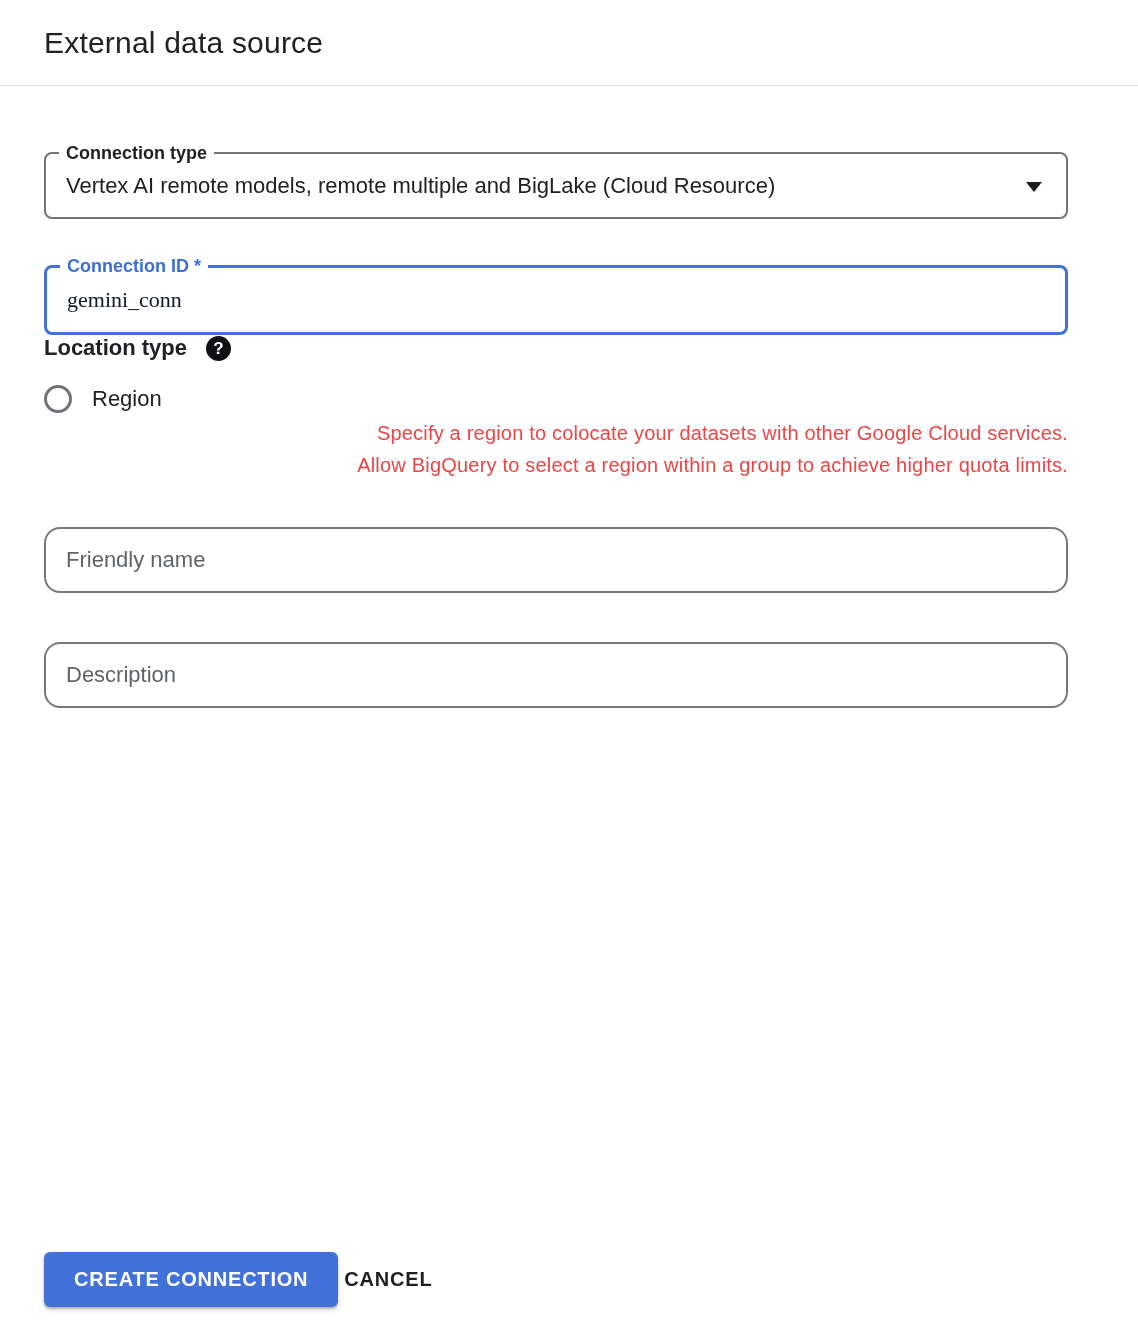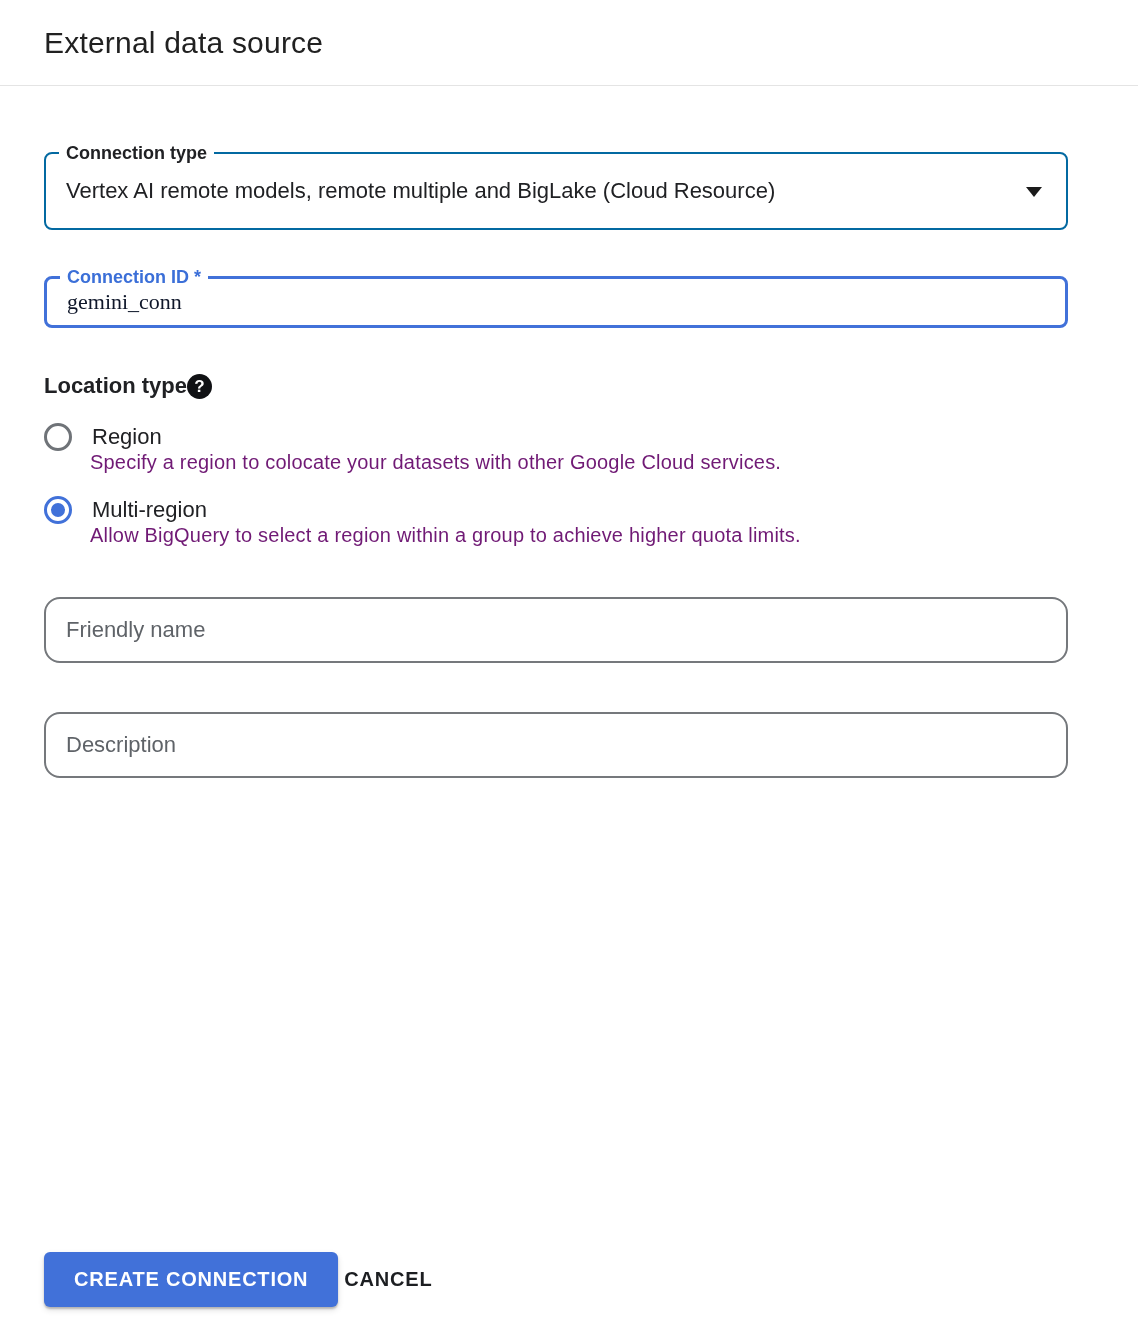--- a/index.html
+++ b/index.html
@@ -13,32 +13,32 @@
   }
   .header { padding: 26px 44px 25px 44px; }
   .page-title { font-size: 30px; font-weight: 400; color: #212121; letter-spacing: 0.2px; }
   .divider { border-bottom: 1px solid #e4e4e4; width: 100%; }
 
   .form { padding: 0 70px 0 44px; }
 
   
   .outlined-field {
     position: relative;
-    border: 2px solid #0369a1;
+    border: 2px solid #737373;
     border-radius: 8px;
-    height: 78px;
+    height: 67px;
     display: flex;
     align-items: center;
     padding: 0 56px 0 20px;
     cursor: pointer;
     background: #fff;
   }
   .outlined-field.focused {
     border: 3px solid #4171d9;
-    height: 52px;
+    height: 70px;
     cursor: text;
   }
   .float-label {
     position: absolute;
     top: -13px;
     left: 13px;
     background: #ffffff;
     padding: 0 7px;
     font-size: 18px;
     font-weight: 700;
@@ -65,23 +65,23 @@
     font-size: 22px;
     color: #0f172a;
     background: transparent;
   }
 
   .mt-ct { margin-top: 66px; }
   .mt-cid { margin-top: 46px; }
 
   
   .section-heading {
-    margin-top: 45px;
-    display: flex;
-    align-items: center;
+    display: flex;
+    align-items: center;
+    gap: 19px;
   }
   .section-heading-label { font-size: 22px; font-weight: 700; color: #202124; }
   .help-icon {
     width: 25px; height: 25px;
     border-radius: 50%;
     background: #101114;
     color: #ffffff;
     font-size: 17px;
     font-weight: 700;
     display: flex; align-items: center; justify-content: center;
@@ -111,23 +111,25 @@
     position: absolute;
     left: 50%; top: 50%;
     width: 14px; height: 14px;
     margin: -7px 0 0 -7px;
     border-radius: 50%;
     background: #4171d9;
   }
   .radio-label { font-size: 22px; color: #202124; }
   .radio-desc {
     margin-left: 46px;
+    margin-top: 9px;
     font-size: 20px;
-    color: #701a75;
+    color: #ef4444;
     letter-spacing: 0.2px;
+    text-align: right;
   }
 
   .mt-mr { margin-top: 49px; }
 
   .plain-input {
     display: block;
     width: 100%;
     height: 66px;
     border: 2px solid #75787c;
     border-radius: 16px;
@@ -201,24 +203,20 @@
     <span class="section-heading-label">Location type</span>
     <span class="help-icon">?</span>
   </div>
 
   <div class="radio-row first">
     <span class="radio-circle"></span>
     <span class="radio-label">Region</span>
   </div>
   <div class="radio-desc">Specify a region to colocate your datasets with other Google Cloud services.</div>
 
-  <div class="radio-row second">
-    <span class="radio-circle selected"></span>
-    <span class="radio-label">Multi-region</span>
-  </div>
   <div class="radio-desc">Allow BigQuery to select a region within a group to achieve higher quota limits.</div>
 
 
   <input class="plain-input mt-fn" type="text" placeholder="Friendly name" style="">
 
   <input class="plain-input mt-de" type="text" placeholder="Description" style="">
 
 </div>
 
 <div class="actions">

